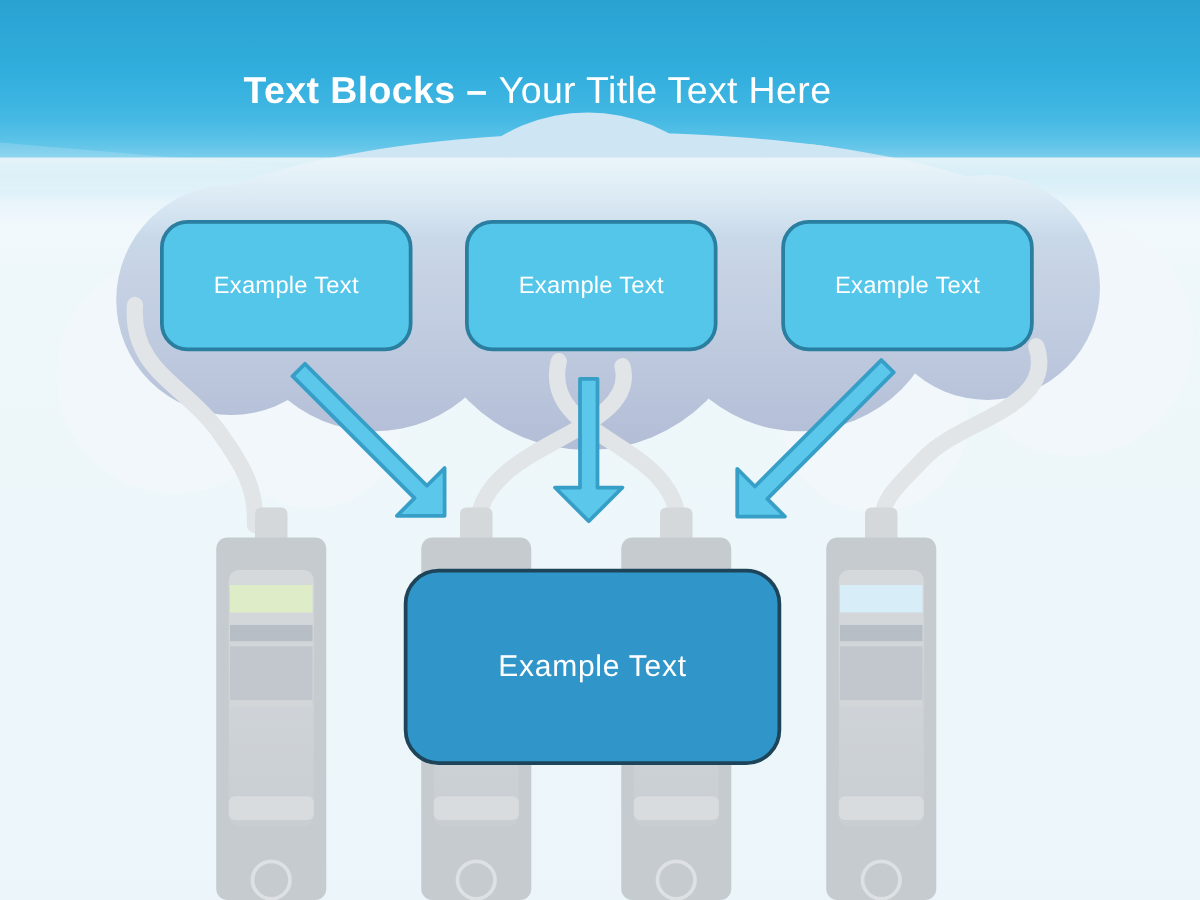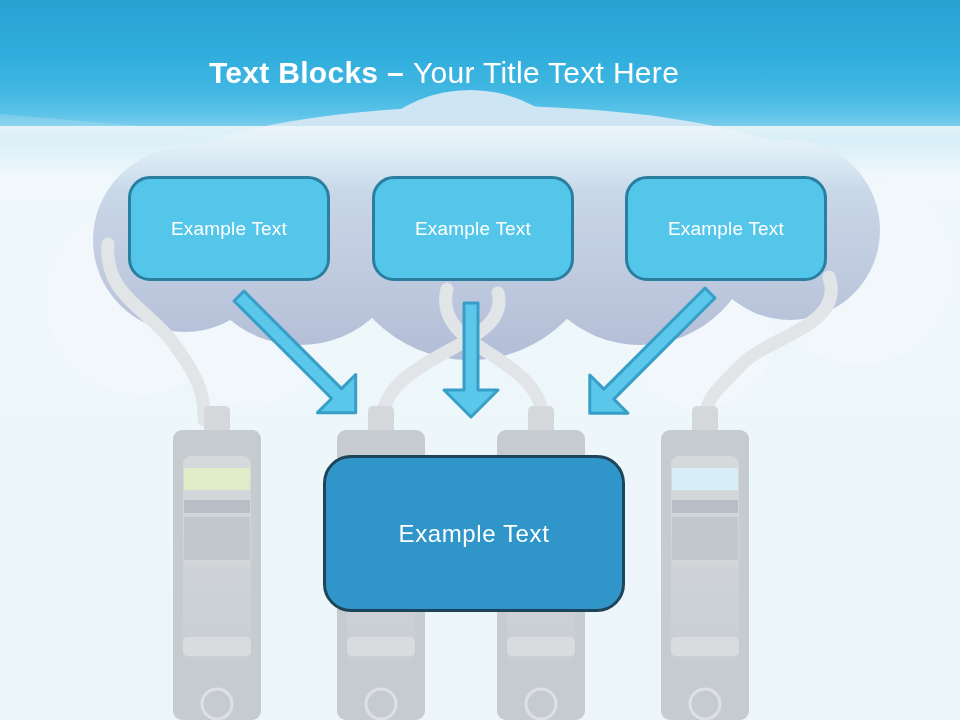--- a/index.html
+++ b/index.html
@@ -14,21 +14,21 @@
       #43B8E3 13%,
       #5FC4E8 16%,
       #8CD3EE 18.5%,
       #BEE6F5 20.5%,
       #E6F4FB 22.5%,
       #F2F9FC 25%,
       var(--page-bg,#EEF7FA) 30%,
       #ECF5F9 100%);
   }
   .header{
-    position:absolute;top:0;left:14px;width:860px;height:150px;
+    position:absolute;top:0;left:0;width:860px;height:150px;
     display:flex;justify-content:center;align-items:flex-start;
     pointer-events:none;
   }
   .title{
     margin:0;padding-top:55px;
     font-size:30px;line-height:36px;color:#fff;
     letter-spacing:.3px;white-space:nowrap;
   }
   .title .t-bold{font-weight:700;margin-right:9px;}
   .title .t-light{font-weight:400;}

